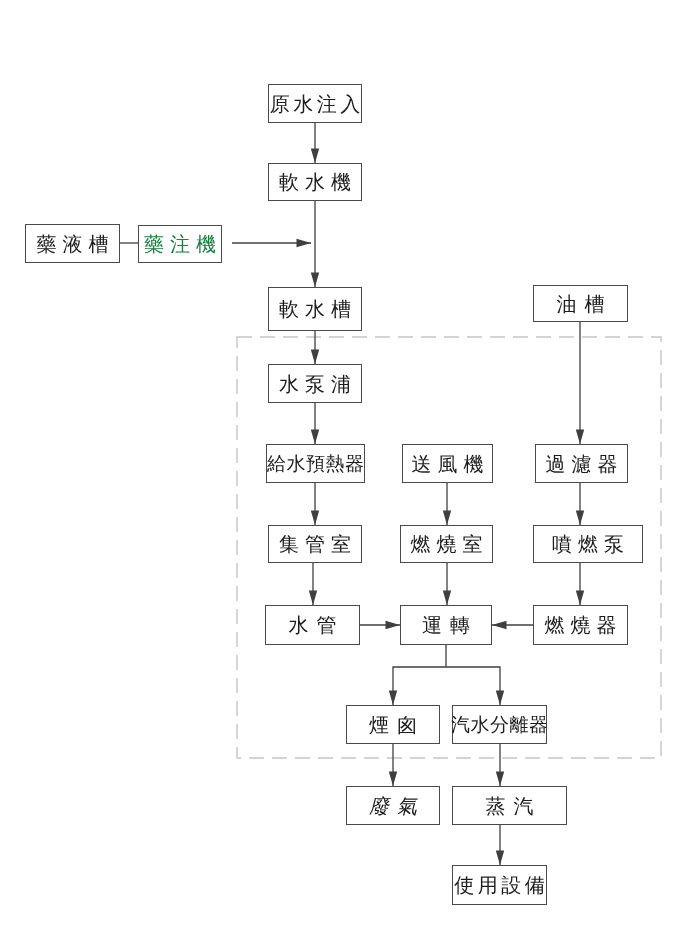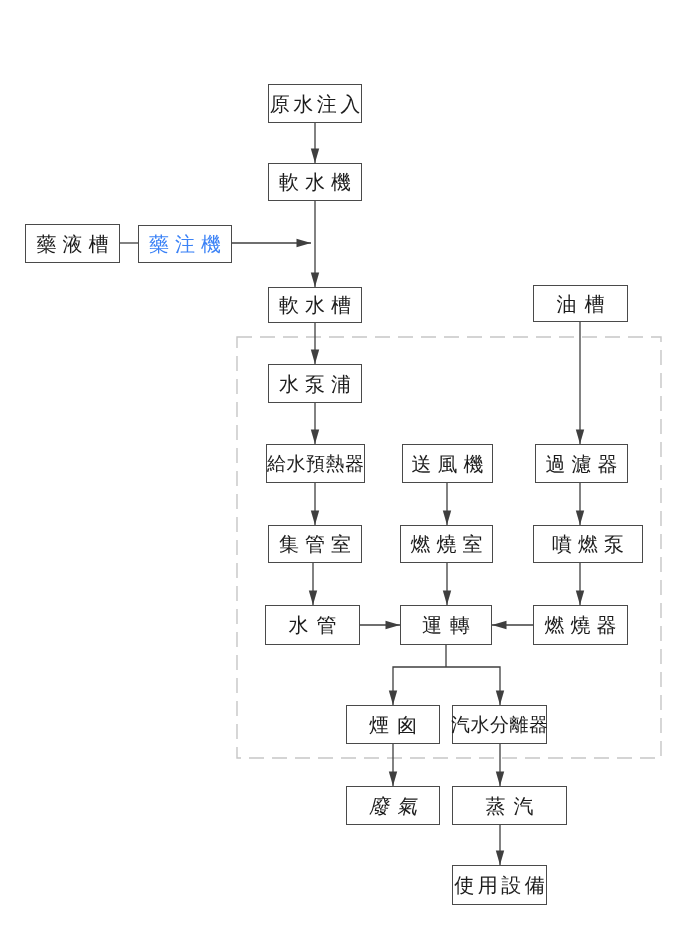--- a/index.html
+++ b/index.html
@@ -79,22 +79,22 @@
         <polyline points="393,744 393,786" fill="none" stroke="#3f3f3f" stroke-width="1.3" marker-end="url(#arrowhead)"></polyline>
         <polyline points="500,744 500,786" fill="none" stroke="#3f3f3f" stroke-width="1.3" marker-end="url(#arrowhead)"></polyline>
         <polyline points="500,825 500,865" fill="none" stroke="#3f3f3f" stroke-width="1.3" marker-end="url(#arrowhead)"></polyline>
       </g>
   </svg>
 
   <div id="nodes-layer">
       <div class="node" style="left: 268px; top: 84px; width: 94px; height: 39px; border: 1.5px solid rgb(74, 74, 74); color: rgb(28, 28, 28); font-size: 20px; letter-spacing: 3.5px; text-indent: 3.5px;">原水注入</div>
       <div class="node" style="left: 268px; top: 163px; width: 94px; height: 38px; border: 1.5px solid rgb(74, 74, 74); color: rgb(28, 28, 28); font-size: 20px; letter-spacing: 6px; text-indent: 6px;">軟水機</div>
       <div class="node" style="left: 25px; top: 224px; width: 95px; height: 39px; border: 1.5px solid rgb(74, 74, 74); color: rgb(28, 28, 28); font-size: 20px; letter-spacing: 6px; text-indent: 6px;">藥液槽</div>
-      <div class="node" style="left: 138px; top: 225px; width: 94px; height: 38px; border: 1.5px solid rgb(74, 74, 74); color: #3b82f6; font-size: 20px; letter-spacing: 6px; text-indent: 6px;">藥注機</div>
-      <div class="node" style="left: 268px; top: 287px; width: 94px; height: 36px; border: 1.5px solid rgb(74, 74, 74); color: rgb(28, 28, 28); font-size: 20px; letter-spacing: 6px; text-indent: 6px;">軟水槽</div>
+      <div class="node" style="left: 138px; top: 225px; width: 84px; height: 38px; border: 1.5px solid rgb(74, 74, 74); color: #15803d; font-size: 20px; letter-spacing: 6px; text-indent: 6px;">藥注機</div>
+      <div class="node" style="left: 268px; top: 287px; width: 94px; height: 44px; border: 1.5px solid rgb(74, 74, 74); color: rgb(28, 28, 28); font-size: 20px; letter-spacing: 6px; text-indent: 6px;">軟水槽</div>
       <div class="node" style="left: 533px; top: 285px; width: 95px; height: 37px; border: 1.5px solid rgb(74, 74, 74); color: rgb(28, 28, 28); font-size: 20px; letter-spacing: 8px; text-indent: 8px;">油槽</div>
       <div class="node" style="left: 268px; top: 364px; width: 94px; height: 39px; border: 1.5px solid rgb(74, 74, 74); color: rgb(28, 28, 28); font-size: 20px; letter-spacing: 6px; text-indent: 6px;">水泵浦</div>
       <div class="node" style="left: 266px; top: 444px; width: 99px; height: 39px; border: 1.5px solid rgb(74, 74, 74); color: rgb(28, 28, 28); font-size: 19px; letter-spacing: 0.5px; text-indent: 0.5px;">給水預熱器</div>
       <div class="node" style="left: 402px; top: 444px; width: 91px; height: 39px; border: 1.5px solid rgb(74, 74, 74); color: rgb(28, 28, 28); font-size: 20px; letter-spacing: 6px; text-indent: 6px;">送風機</div>
       <div class="node" style="left: 535px; top: 444px; width: 93px; height: 39px; border: 1.5px solid rgb(74, 74, 74); color: rgb(28, 28, 28); font-size: 20px; letter-spacing: 6px; text-indent: 6px;">過濾器</div>
       <div class="node" style="left: 268px; top: 525px; width: 94px; height: 38px; border: 1.5px solid rgb(74, 74, 74); color: rgb(28, 28, 28); font-size: 20px; letter-spacing: 6px; text-indent: 6px;">集管室</div>
       <div class="node" style="left: 400px; top: 525px; width: 93px; height: 38px; border: 1.5px solid rgb(74, 74, 74); color: rgb(28, 28, 28); font-size: 20px; letter-spacing: 6px; text-indent: 6px;">燃燒室</div>
       <div class="node" style="left: 533px; top: 525px; width: 110px; height: 38px; border: 1.5px solid rgb(74, 74, 74); color: rgb(28, 28, 28); font-size: 20px; letter-spacing: 6px; text-indent: 6px;">噴燃泵</div>
       <div class="node" style="left: 265px; top: 605px; width: 95px; height: 40px; border: 1.5px solid rgb(74, 74, 74); color: rgb(28, 28, 28); font-size: 20px; letter-spacing: 8px; text-indent: 8px;">水管</div>
       <div class="node" style="left: 400px; top: 605px; width: 92px; height: 40px; border: 1.5px solid rgb(74, 74, 74); color: rgb(28, 28, 28); font-size: 20px; letter-spacing: 8px; text-indent: 8px;">運轉</div>

